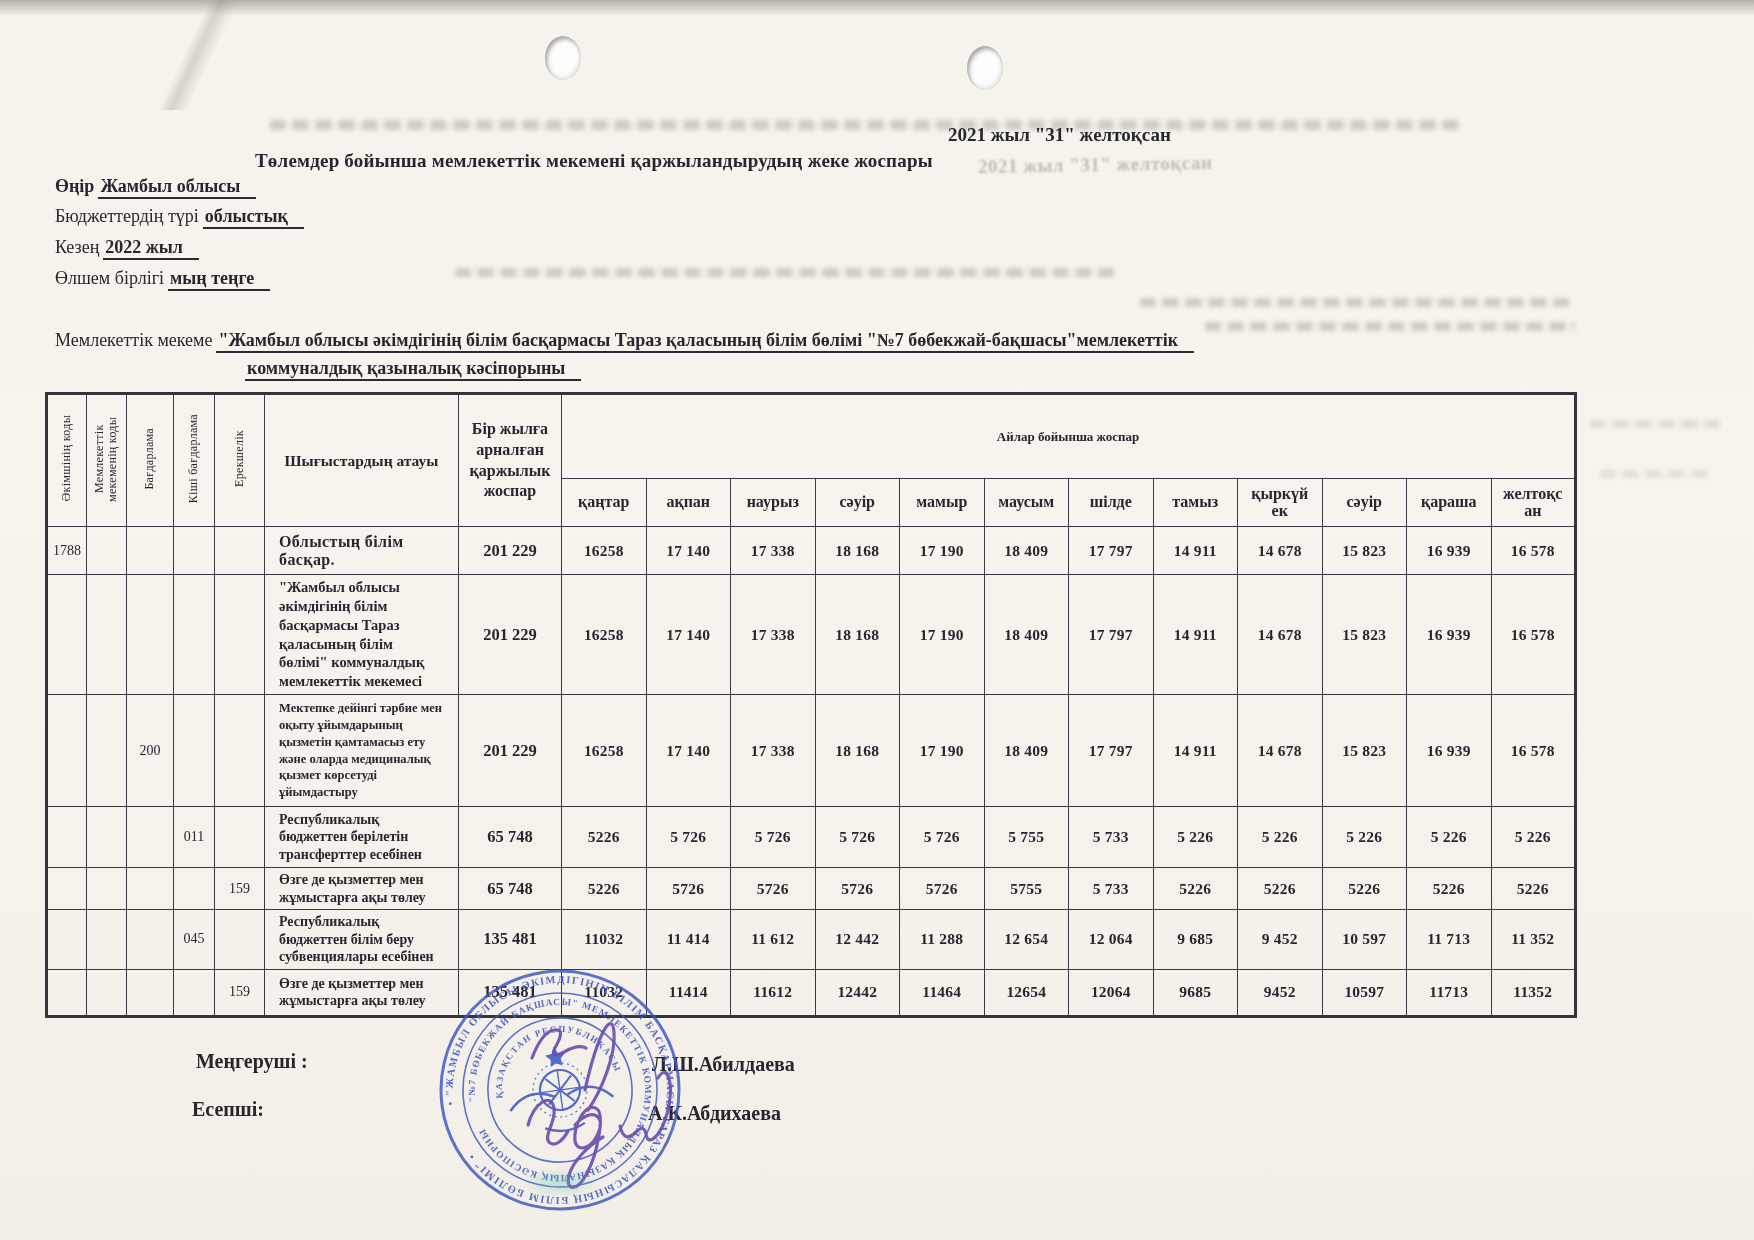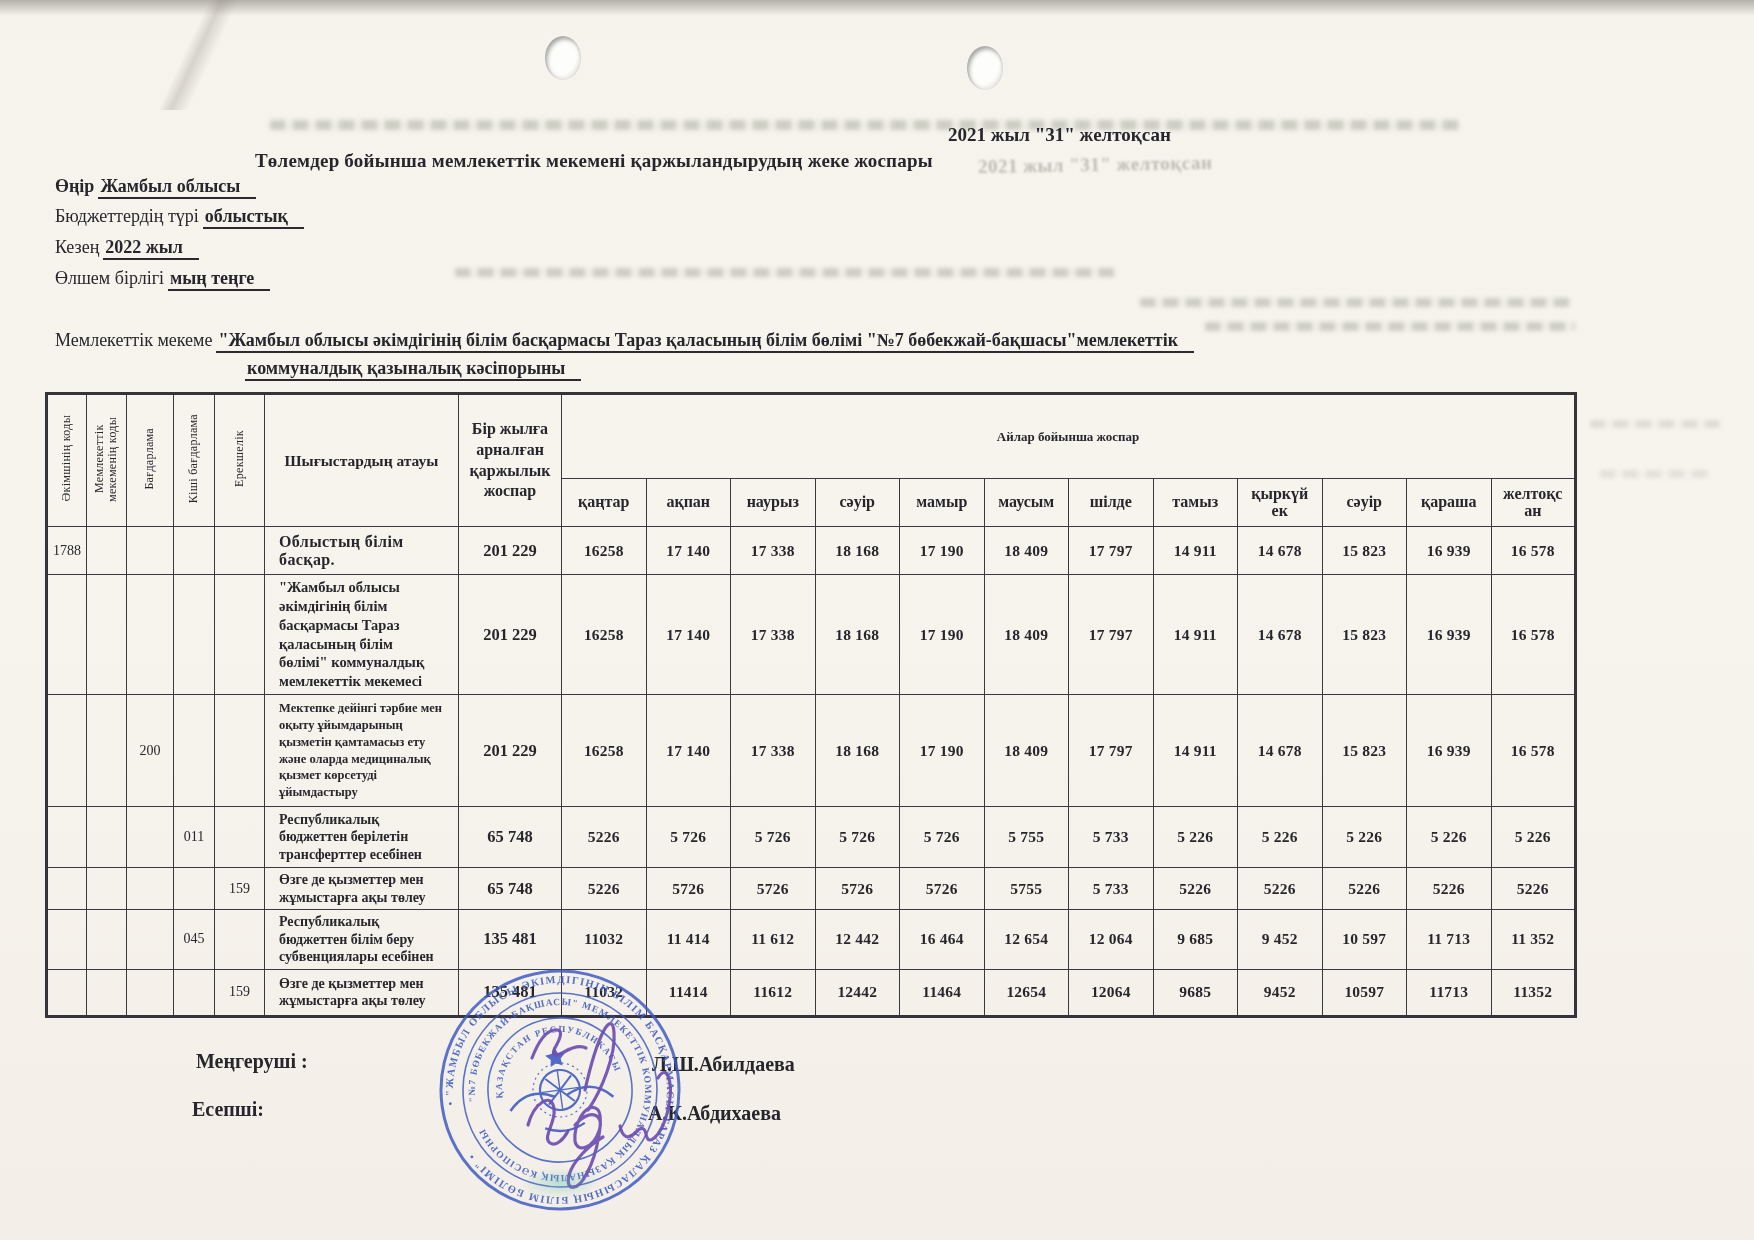--- a/index.html
+++ b/index.html
@@ -274,21 +274,21 @@
         <td class="code"></td>
         <td class="code"></td>
         <td class="code">045</td>
         <td class="code"></td>
         <td class="name n5">Республикалық бюджеттен білім беру субвенциялары есебінен</td>
         <td class="annual">135 481</td>
         <td class="num">11032</td>
         <td class="num">11 414</td>
         <td class="num">11 612</td>
         <td class="num">12 442</td>
-        <td class="num">16 464</td>
+        <td class="num">11 288</td>
         <td class="num">12 654</td>
         <td class="num">12 064</td>
         <td class="num">9 685</td>
         <td class="num">9 452</td>
         <td class="num">10 597</td>
         <td class="num">11 713</td>
         <td class="num">11 352</td>
       </tr>
       <tr style="height:47px">
         <td class="code"></td>

